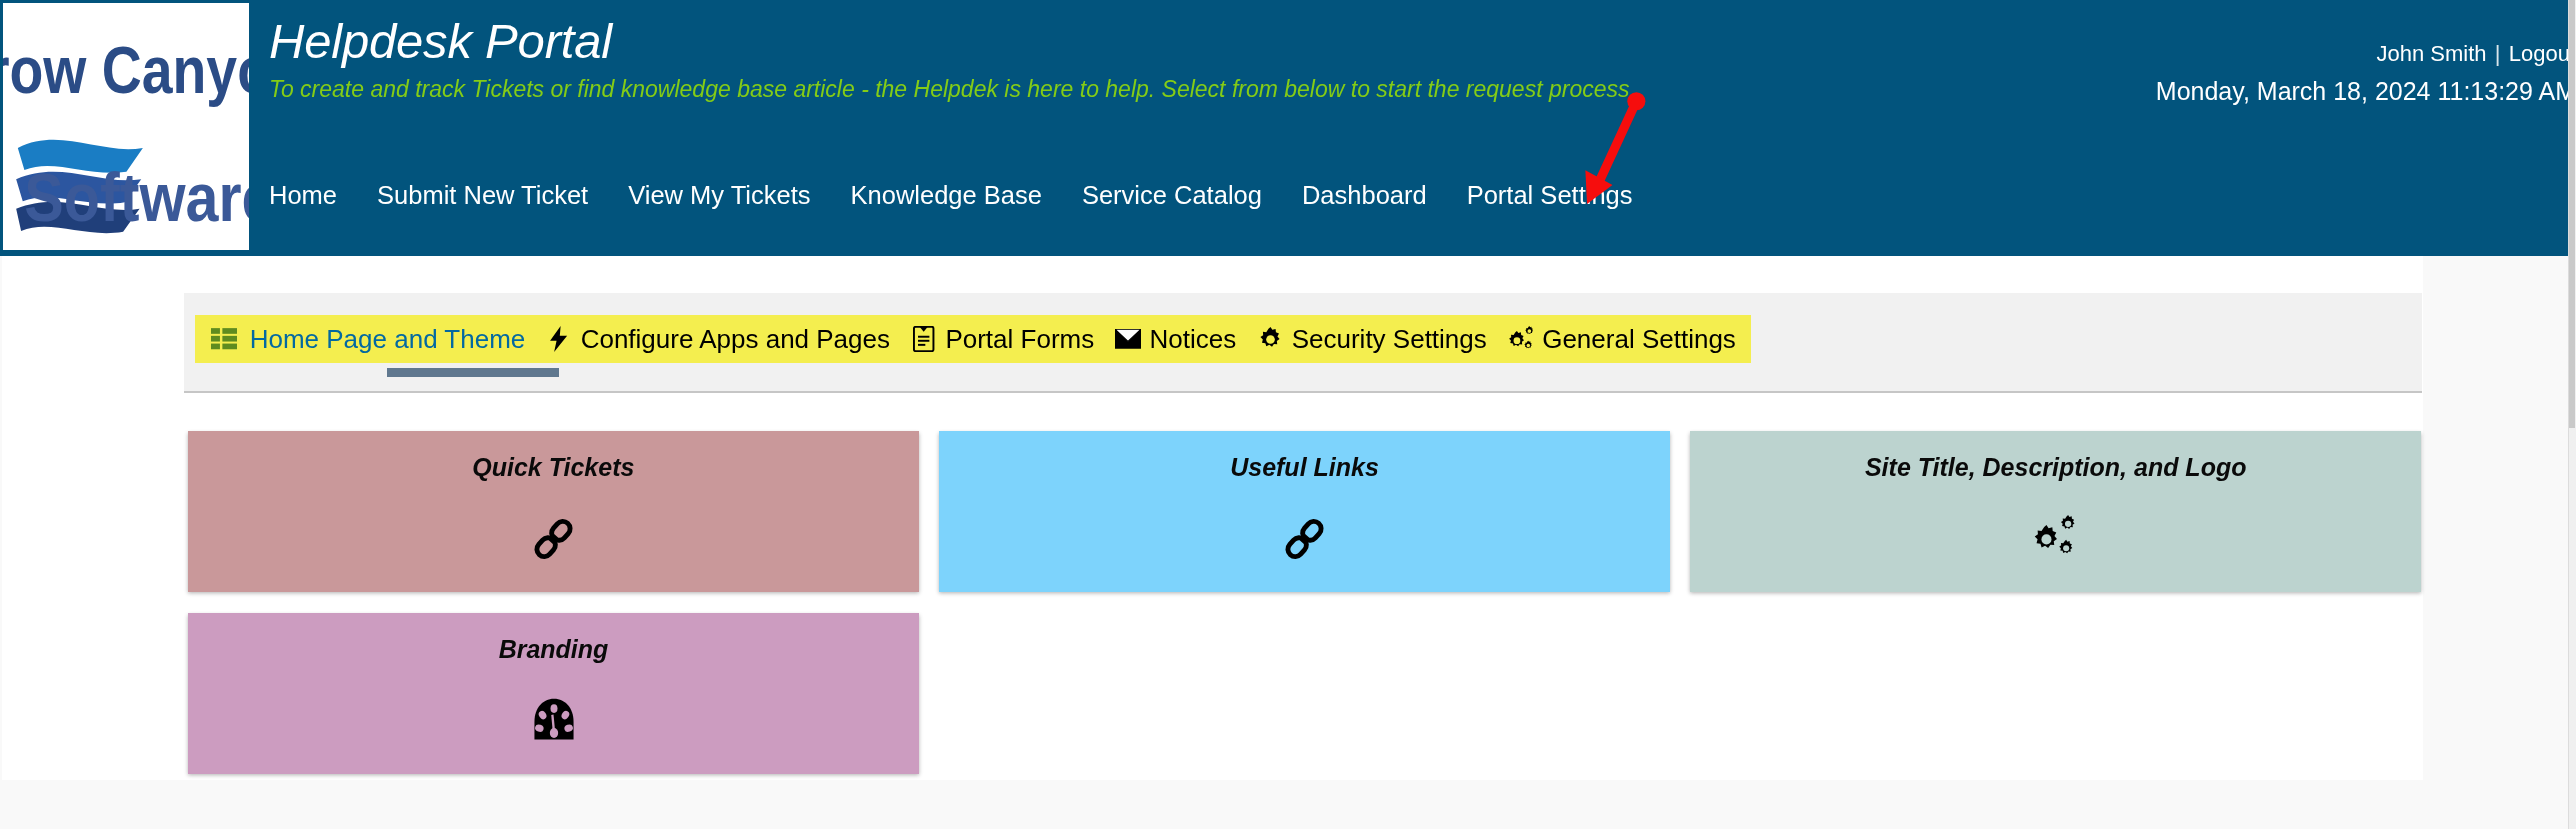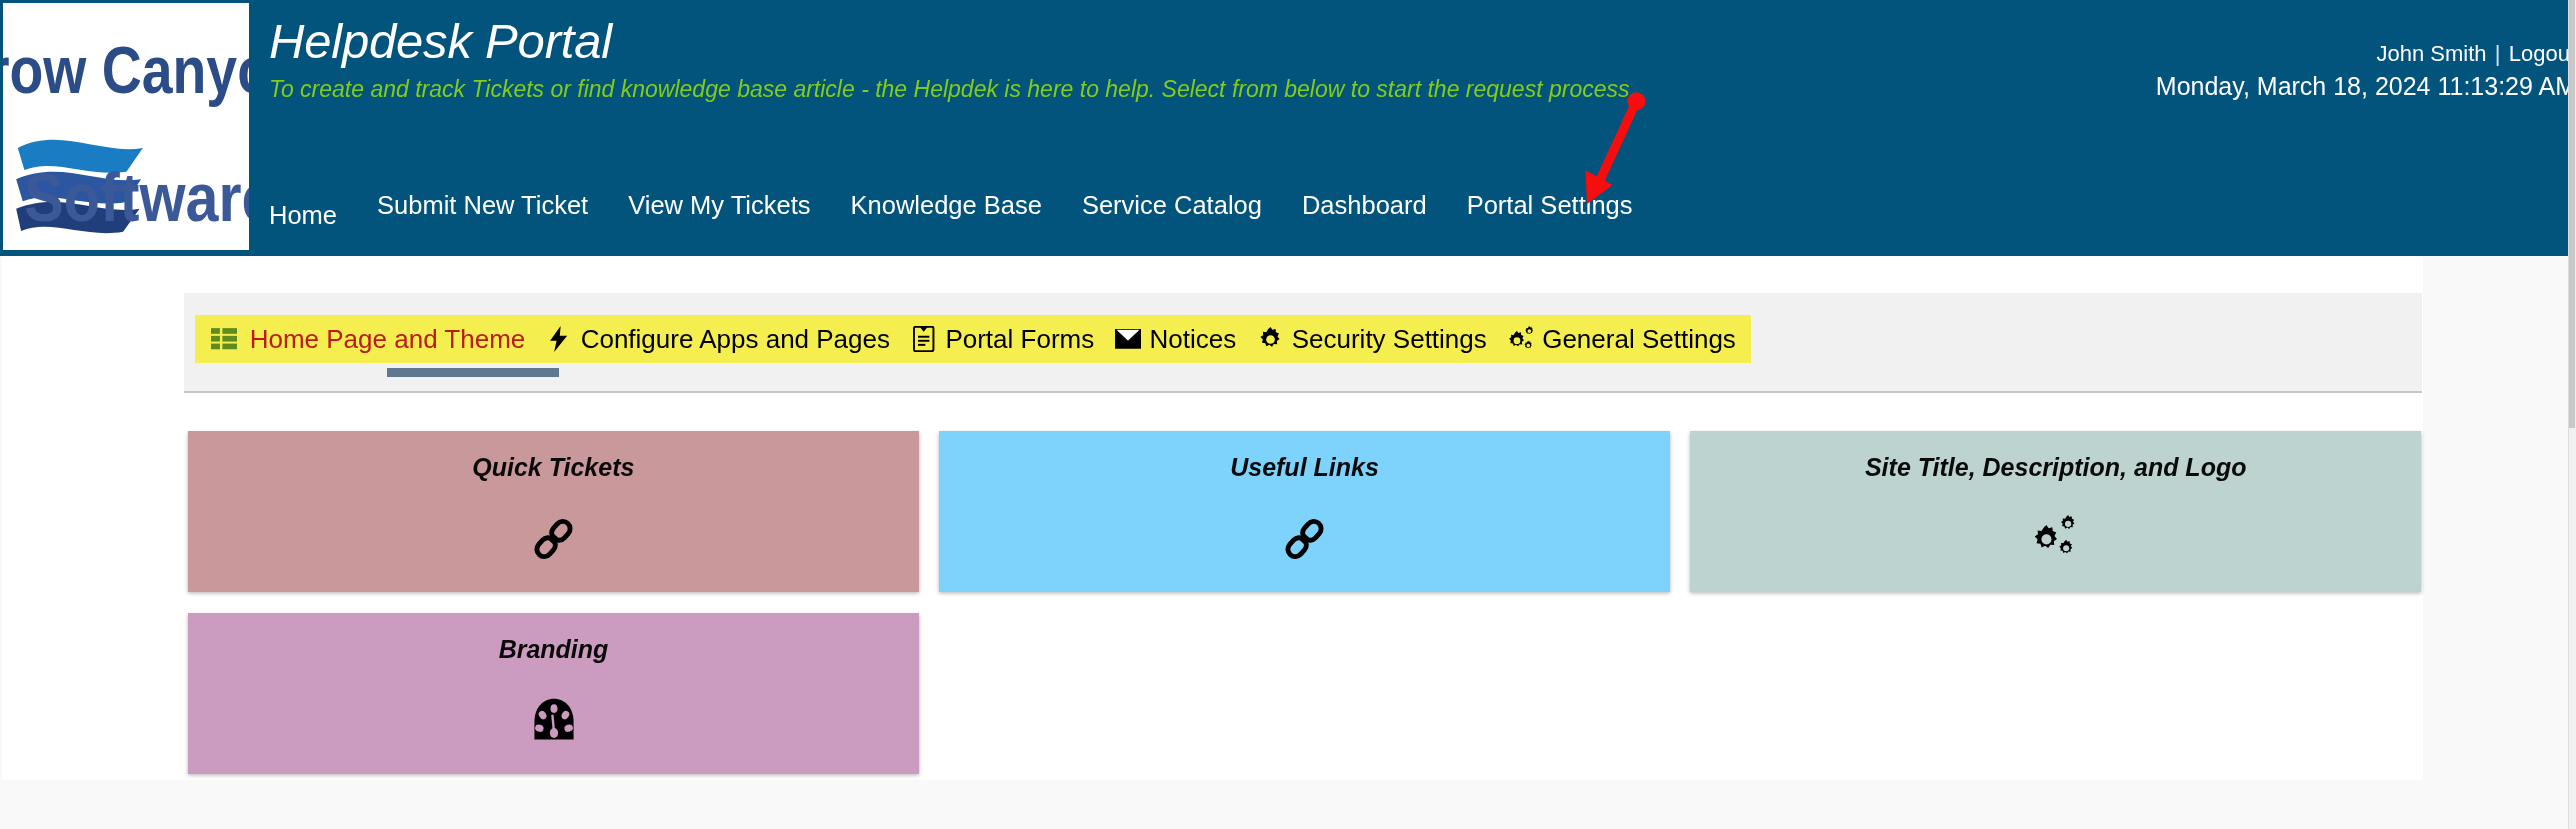--- a/index.html
+++ b/index.html
@@ -87,21 +87,21 @@
   .navlink {
     display: block;
     color: #ffffff;
     font-size: 25.5px;
     line-height: 33px;
     text-decoration: none;
     white-space: nowrap;
     padding: 0 20px;
     cursor: pointer;
   }
-  .navlink:first-child { padding-left: 0; margin-top: 20px; }
+  .navlink:first-child { padding-left: 0; }
 
   
   .userblock {
     position: absolute;
     right: 0px;
     top: 40px;
     text-align: right;
     color: #ffffff;
     white-space: nowrap;
   }
@@ -113,20 +113,21 @@
   .userline .divider { opacity: .85; }
   .userline .logout {
     padding-left: 8.2px;
     color: #ffffff;
     text-decoration: none;
     cursor: pointer;
   }
   .dateline {
     font-size: 25px;
     line-height: 36px;
+    margin-top: 5px;
   }
 
   
   .arrow-annotation {
     position: absolute;
     left: 1564px;
     top: 37px;
     width: 148px;
     height: 177px;
     pointer-events: none;
@@ -180,21 +181,21 @@
     padding: 0 10px;
     font-size: 26px;
     line-height: 48px;
     color: #000000;
     text-decoration: none;
     white-space: nowrap;
     cursor: pointer;
     position: relative;
   }
   .tab.active {
-    color: #b91c1c;
+    color: #0369a1;
     gap: 12px;
   }
   .tab .tab-ico {
     display: inline-flex;
     align-items: center;
     justify-content: center;
     width: 28px;
     height: 28px;
     flex: 0 0 auto;
   }

